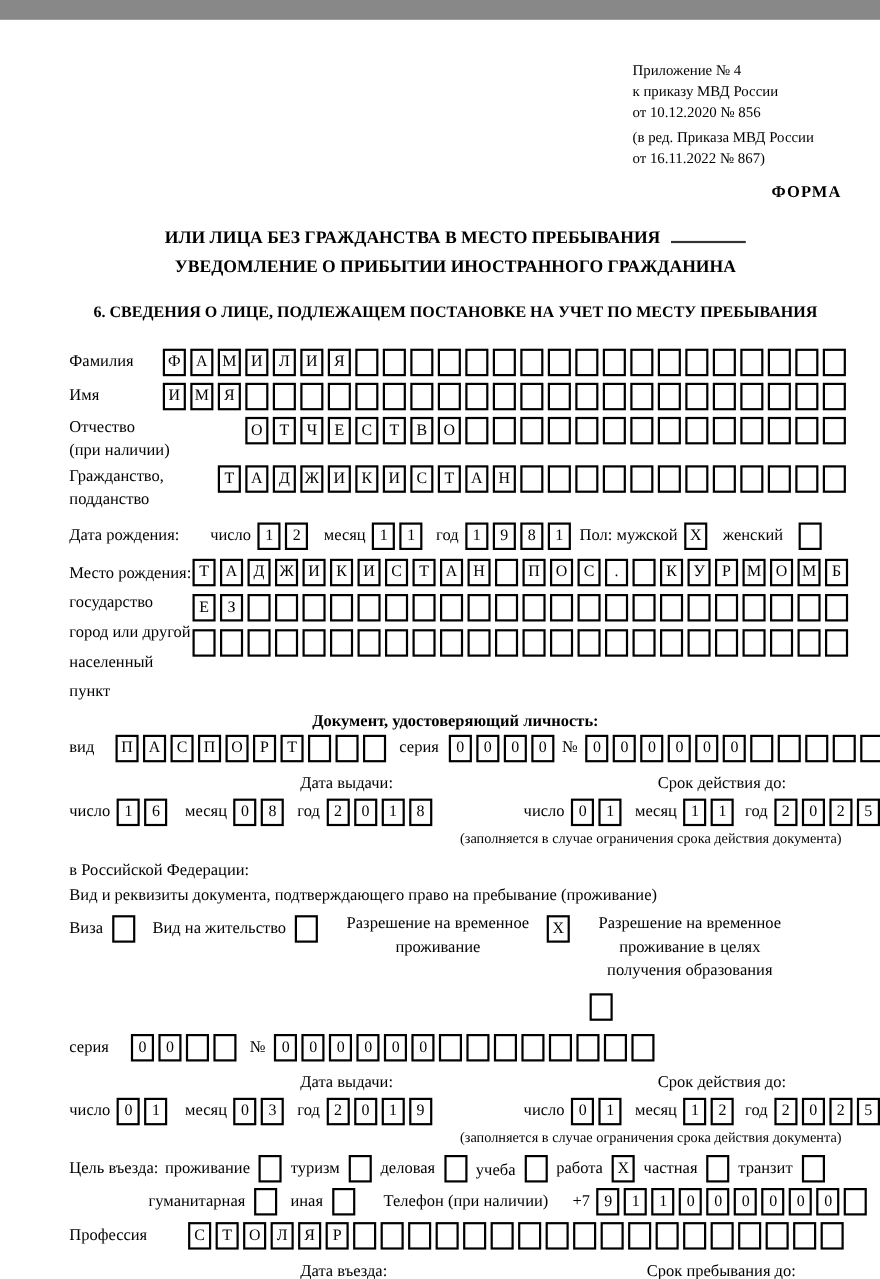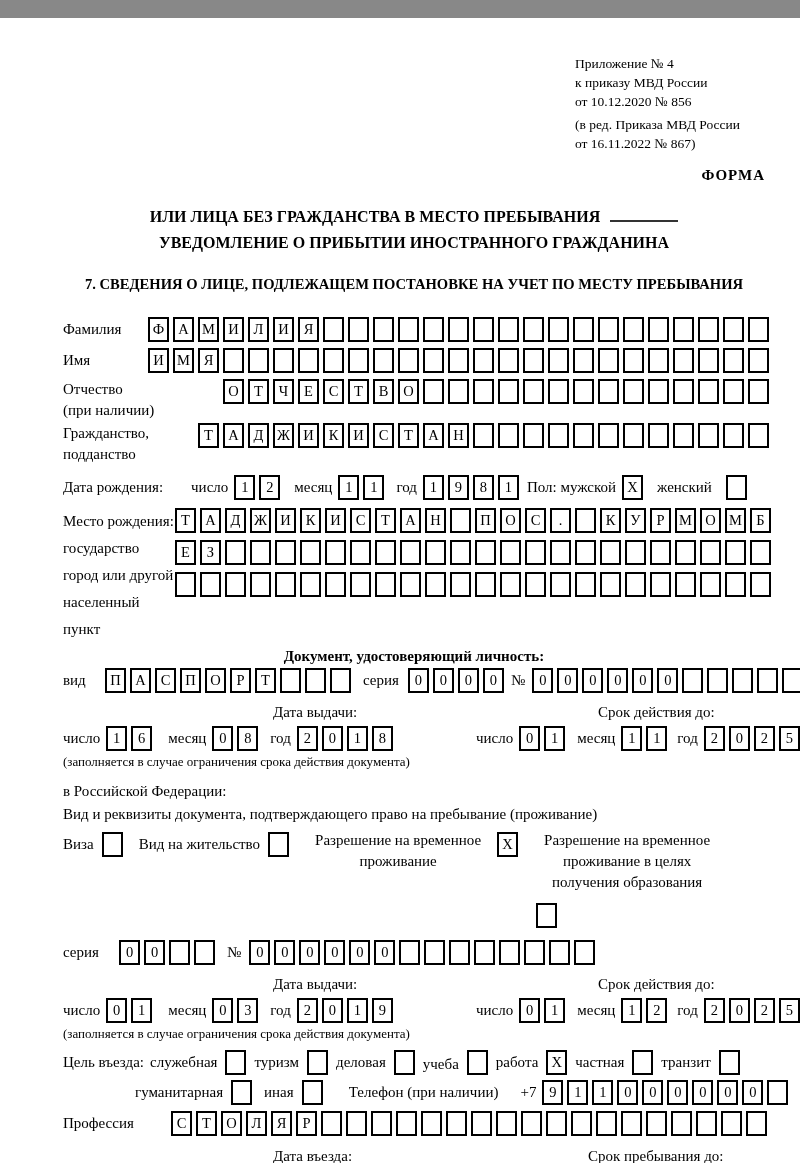--- a/index.html
+++ b/index.html
@@ -23,21 +23,21 @@
     display:inline-flex;align-items:center;justify-content:center;
     font-size:14.5px;line-height:21px;overflow:hidden;flex-shrink:0;
   }
   .grid-rows{display:flex;flex-direction:column;gap:7px;}
   .doc-head{font-weight:bold;font-size:15px;text-align:center;margin-top:5px;}
   .two-col{display:flex;align-items:flex-start;}
   .col-l{width:385px;flex-shrink:0;}
   .col-r{flex:1;}
   .dg{display:inline-flex;align-items:center;gap:6px;}
   .dg .lbl{line-height:25px;}
-  .note-r{font-size:13px;margin-top:3px;}
+  .note-r{font-size:13px;text-align:right;margin-top:3px;}
   .para{font-size:15px;line-height:23px;margin-top:10px;}
   .optrow{display:flex;align-items:flex-start;margin-top:4px;}
   .opt{display:inline-flex;align-items:flex-start;gap:8px;}
   .opt .olbl{font-size:15px;line-height:21px;}
   .opt .olbl.c{text-align:center;}
   .sp{flex-shrink:0;}
 </style>
 </head>
 <body>
 
@@ -51,21 +51,21 @@
     <div>(в ред. Приказа МВД России</div>
     <div>от 16.11.2022 № 867)</div>
   </div>
   <div class="forma">ФОРМА</div>
 
   <div class="title">
     <div><span>ИЛИ ЛИЦА БЕЗ ГРАЖДАНСТВА В МЕСТО ПРЕБЫВАНИЯ</span><span class="title-underline"></span></div>
     <div>УВЕДОМЛЕНИЕ О ПРИБЫТИИ ИНОСТРАННОГО ГРАЖДАНИНА</div>
   </div>
 
-  <div class="sect">7. СВЕДЕНИЯ О ЛИЦЕ, ПОДЛЕЖАЩЕМ ПОСТАНОВКЕ НА УЧЕТ ПО МЕСТУ ПРЕБЫВАНИЯ</div>
+  <div class="sect">6. СВЕДЕНИЯ О ЛИЦЕ, ПОДЛЕЖАЩЕМ ПОСТАНОВКЕ НА УЧЕТ ПО МЕСТУ ПРЕБЫВАНИЯ</div>
 
   <div class="frow" style="margin-top:24px;">
     <span class="lbl" style="width:85px;">Фамилия</span>
     <span class="cells">
         <span class="cell">Ф</span>
         <span class="cell">А</span>
         <span class="cell">М</span>
         <span class="cell">И</span>
         <span class="cell">Л</span>
         <span class="cell">И</span>
@@ -495,21 +495,21 @@
             <span class="cell">5</span>
           </span>
       </span>
     </div>
   </div>
   <div class="note-r">(заполняется в случае ограничения срока действия документа)</div>
 
   <div class="frow" style="margin-top:8px;align-items:center;">
     <span class="lbl">Цель въезда:</span>
     <span class="opt" style="margin-left:6px;align-items:center;">
-        <span class="olbl">служебная</span>
+        <span class="olbl">проживание</span>
         <span class="cells">
           <span class="cell"></span>
         </span>
       </span>
     <span class="opt" style="margin-left:8px;align-items:center;">
         <span class="olbl">туризм</span>
         <span class="cells">
           <span class="cell"></span>
         </span>
       </span>

